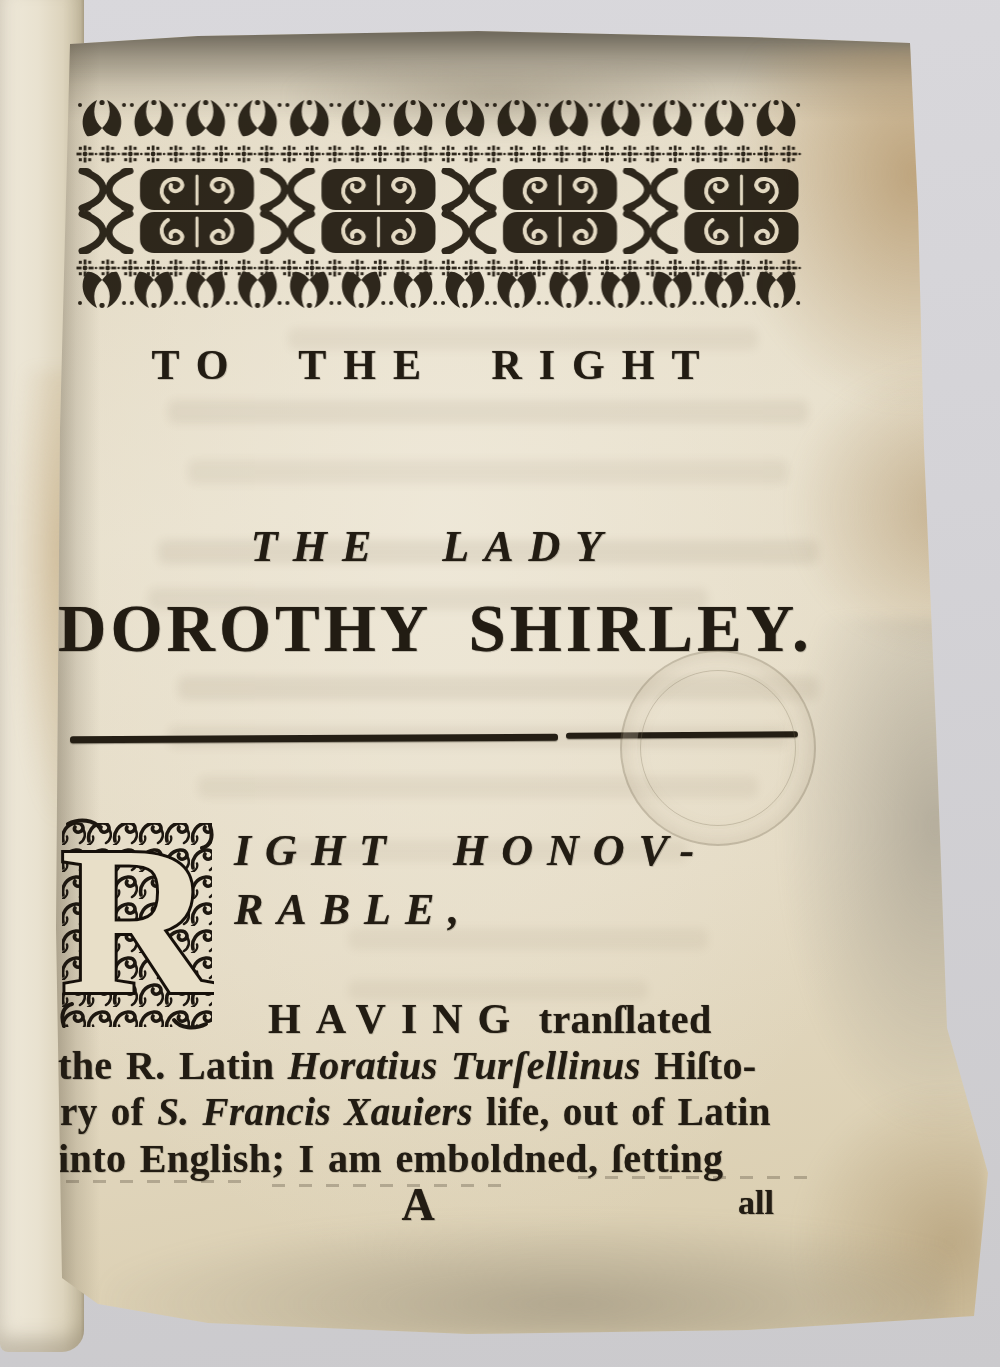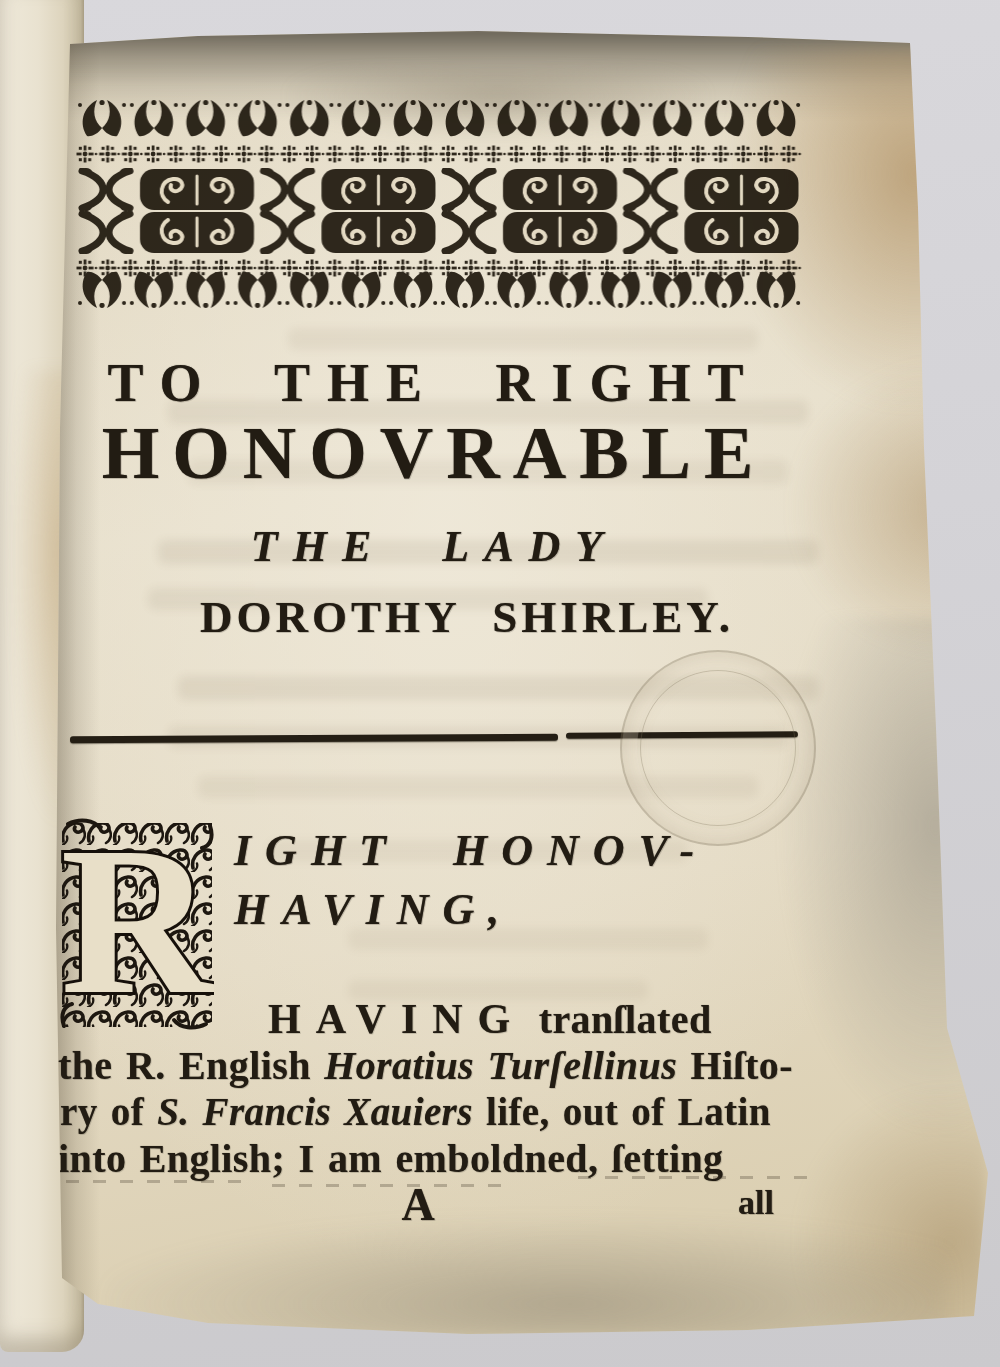--- a/index.html
+++ b/index.html
@@ -61,24 +61,24 @@
     filter:blur(6px);}
   
   .ghost{position:absolute;background:#77664c;border-radius:8px;filter:blur(4px);}
   .dash{position:absolute;height:3px;opacity:.5;filter:blur(.6px);
     background:repeating-linear-gradient(90deg,rgba(58,48,34,.55) 0 13px,rgba(58,48,34,0) 13px 27px);}
   
   .wrap{position:absolute;left:10px;top:0;width:752px;height:1312px;}
   .t{position:absolute;color:#221c13;font-weight:bold;line-height:1;white-space:nowrap;
      text-shadow:0 0 1px rgba(28,22,13,.6),1px 1px 0 rgba(28,22,13,.14);}
   .center{left:0;width:752px;text-align:center;}
-  .t1{top:328px;font-size:54px;letter-spacing:17px;word-spacing:26px;}
+  .t1{top:316px;font-size:42px;letter-spacing:17px;word-spacing:26px;}
   .t2{top:388px;font-size:74px;letter-spacing:13px;}
   .t3{top:497px;font-size:44px;letter-spacing:15px;word-spacing:30px;font-style:italic;}
-  .t4{top:567px;font-size:45px;letter-spacing:4px;word-spacing:18px;margin-left:33px;}
+  .t4{top:567px;font-size:67px;letter-spacing:4px;word-spacing:18px;}
   .rule{position:absolute;background:#241e14;border-radius:3px;box-shadow:0 1px 1px rgba(36,30,20,.4);}
   .rule1{left:12px;top:707px;width:488px;height:7px;transform:rotate(-.3deg);}
   .rule2{left:508px;top:704px;width:232px;height:6px;transform:rotate(-.4deg);}
   .stamp{position:absolute;left:562px;top:622px;width:192px;height:192px;border-radius:50%;
     border:2px solid rgba(124,111,87,.34);
     box-shadow:inset 0 0 0 15px rgba(236,229,211,.22),inset 0 0 26px rgba(142,127,96,.3);
     filter:blur(.6px);}
   .stamp::after{content:"";position:absolute;inset:18px;border-radius:50%;
     border:1.5px solid rgba(124,111,87,.3);}
   .dropcap{position:absolute;left:2px;top:790px;width:154px;height:214px;}
@@ -190,21 +190,20 @@
         </g>
       <g transform="translate(0,160)">
           <rect width="726" height="20" fill="url(#pB)"></rect>
         </g>
       <g transform="translate(0,212) scale(1,-1)">
           <rect width="726" height="40" fill="url(#pA)"></rect>
         </g>
     </svg>
 
     <div class="t center t1">TO THE RIGHT</div>
-    <div class="t center t2">HONOVRABLE</div>
     <div class="t center t3">THE LADY</div>
     <div class="t center t4">DOROTHY SHIRLEY.</div>
 
     <div class="rule rule1"></div>
     <div class="rule rule2"></div>
 
     <div class="stamp"></div>
 
     <svg class="dropcap" viewBox="0 0 154 214">
       <defs>
@@ -220,25 +219,25 @@
       <g fill="none" stroke="#1d1710" stroke-width="4" stroke-linecap="round">
         <path d="M8 6 C20 0 34 2 40 10"></path>
         <path d="M146 206 C134 212 120 210 114 202"></path>
         <path d="M4 208 C0 196 4 188 12 186"></path>
         <path d="M150 8 C154 20 150 28 142 30"></path>
       </g>
       <text x="77" y="174" text-anchor="middle" font-size="212" font-weight="bold" font-family="'Liberation Serif','DejaVu Serif',serif" fill="#e8dfc8" stroke="#16100a" stroke-width="6" paint-order="stroke">R</text>
     </svg>
 
     <div class="t h1">IGHT HONOV-</div>
-    <div class="t h2">HAVING,</div>
+    <div class="t h2">RABLE,</div>
 
     <div class="p p1"><span class="capssp">HAVING</span><span> tranſlated</span></div>
 
-    <div class="p p2"><span>the R. English </span><span class="it">Horatius Turſellinus </span><span>Hiſto-</span></div>
+    <div class="p p2"><span>the R. Latin </span><span class="it">Horatius Turſellinus </span><span>Hiſto-</span></div>
 
     <div class="p p3"><span>ry of </span><span class="it">S. Francis Xauiers </span><span>life, out of Latin</span></div>
 
     <div class="p p4">into English; I am emboldned, ſetting</div>
 
     <div class="dash" style="left:8px;top:1152px;width:180px;"></div>
     <div class="dash" style="left:214px;top:1156px;width:240px;"></div>
     <div class="dash" style="left:520px;top:1148px;width:230px;"></div>
 
     <div class="t sigA">A</div>

